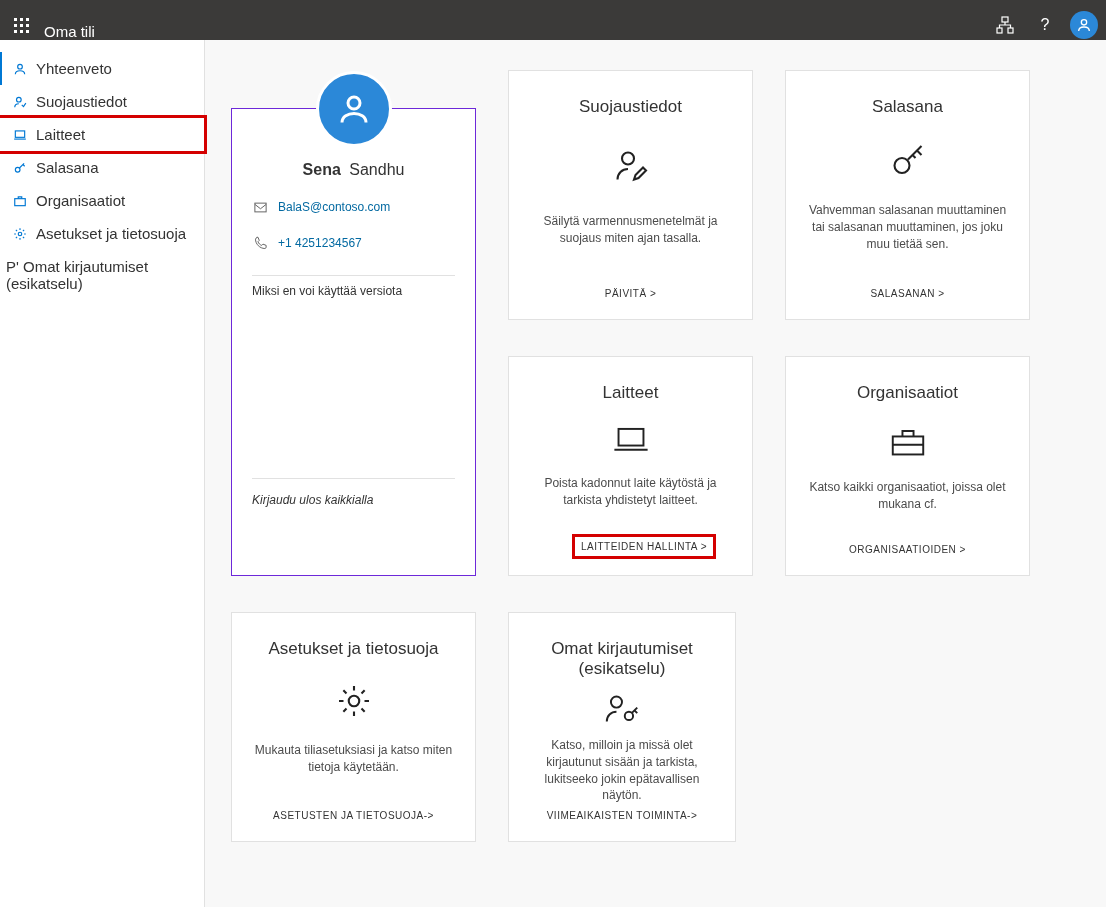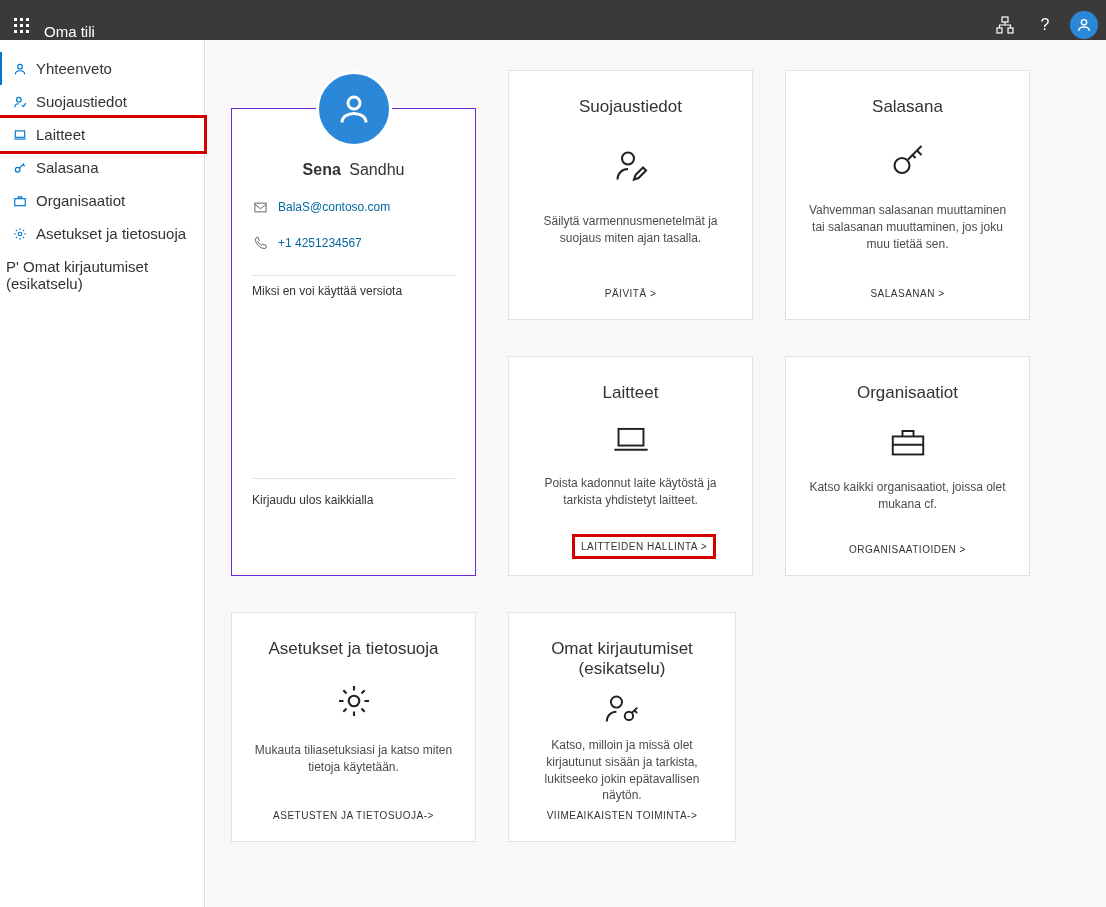--- a/index.html
+++ b/index.html
@@ -36,21 +36,21 @@
   .card .card-action.red-box { border: 3px solid #d40000; margin-left: 27px; }
 
   .profile-card { width: 245px; background:#fff; border:1px solid #6d28d9; padding: 22px 20px 18px; display:flex; flex-direction:column; }
   .avatar-lg { width: 76px; height:76px; border-radius:50%; background:#2b88d8; align-self:center; margin-top:-60px; display:flex; align-items:center; justify-content:center; border:3px solid #fff;}
   .profile-name { margin-top: 14px; text-align:center; font-size:16px; }
   .profile-name .first { font-weight:600; margin-right:4px; }
   .profile-line { display:flex; align-items:center; gap:10px; margin-top:20px; font-size:12px; color:#0369a1; }
   .profile-line .pi { width:16px; height:16px; display:flex; align-items:center; justify-content:center; color:#666;}
   .hr { border:none; border-top:1px solid #e1e1e1; margin: 24px 0 8px; }
   .why-link { font-size:12px; color:#333; text-align:left; cursor:pointer;}
-  .signout { font-size:12px; color:#333; margin-top: 200px; cursor:pointer;}
+  .signout { font-size:12px; color:#333; margin-top: 200px; cursor:pointer;font-style:italic;}
 
   .card.settings .card-title { font-size:17px; }
 
   svg { display:block; }
 </style>
 </head>
 <body>
 
 <div class="header">
   <div class="waffle">

